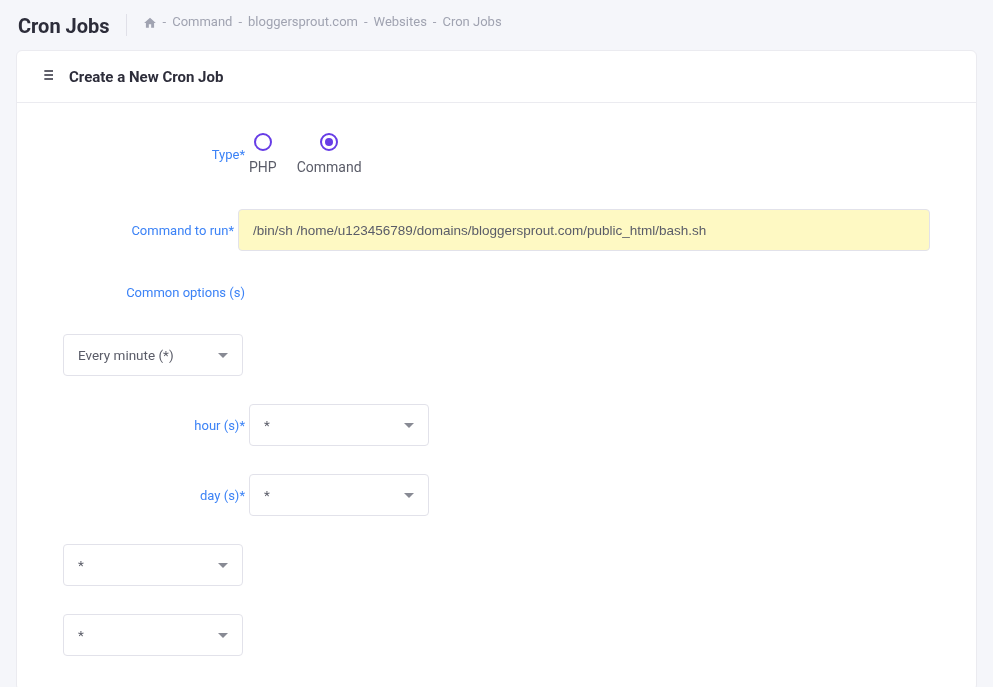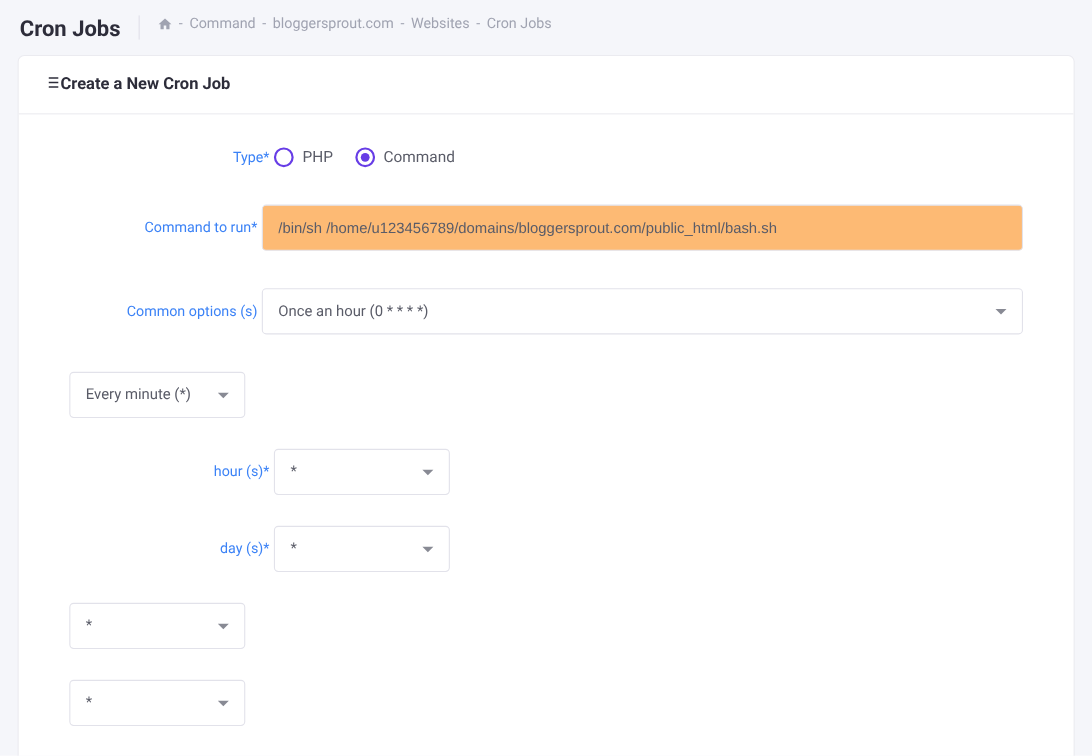--- a/index.html
+++ b/index.html
@@ -46,23 +46,24 @@
     }
     .card {
       margin: 0 16px 16px 16px;
       background: #fff;
       border: 1px solid #ebebf0;
       border-radius: 6px;
       overflow: hidden;
     }
     .card-header {
       display: flex;
-      align-items: flex-start;
+      align-items: flex-end;
       padding: 16px 22px;
       border-bottom: 1px solid #ebebf0;
+      gap: 14px;
     }
     .card-header .list-icon svg {
       width: 16px;
       height: 16px;
       stroke: #2d2d3a;
       stroke-width: 2;
       fill: none;
     }
     .card-title {
       font-size: 15px;
@@ -93,20 +94,21 @@
       align-items: center;
       gap: 20px;
     }
     .radio-wrap {
       display: inline-flex;
       align-items: center;
       gap: 8px;
       cursor: pointer;
       color: #5a5c68;
       font-size: 14px;
+      flex-direction: column;
     }
     .radio-circle {
       width: 18px;
       height: 18px;
       border-radius: 50%;
       border: 2px solid #673de6;
       display: inline-flex;
       align-items: center;
       justify-content: center;
     }
@@ -118,28 +120,28 @@
       background: #673de6;
     }
     .text-input {
       width: 692px;
       height: 42px;
       padding: 16px 14px;
       border: 1px solid #e2e2ea;
       border-radius: 4px;
       font-size: 13.5px;
       color: #5a5c68;
-      background: #fdba74;
+      background: #fef9c3;
       outline: none;
     }
     .select-full {
       width: 692px;
     }
     .select-small {
-      width: 160px;
+      width: 180px;
     }
     .select {
       height: 42px;
       border: 1px solid #e2e2ea;
       border-radius: 4px;
       background: #fff;
       display: flex;
       align-items: center;
       justify-content: space-between;
       padding: 0 14px;
@@ -211,26 +213,20 @@
 
     <div class="form-row tall">
       <div class="label-col">Command to run*</div>
       <div class="input-col">
         <input type="text" class="text-input" value="/bin/sh /home/u123456789/domains/bloggersprout.com/public_html/bash.sh" style="">
       </div>
     </div>
 
     <div class="form-row tall">
       <div class="label-col">Common options (s)</div>
-      <div class="input-col">
-        <div class="select select-full">
-          <span>Once an hour (0 * * * *)</span>
-          <span class="chevron-down"></span>
-        </div>
-      </div>
     </div>
 
     <div class="form-row">
       <div class="input-col">
         <div class="select select-small">
           <span>Every minute (*)</span>
           <span class="chevron-down"></span>
         </div>
       </div>
     </div>

